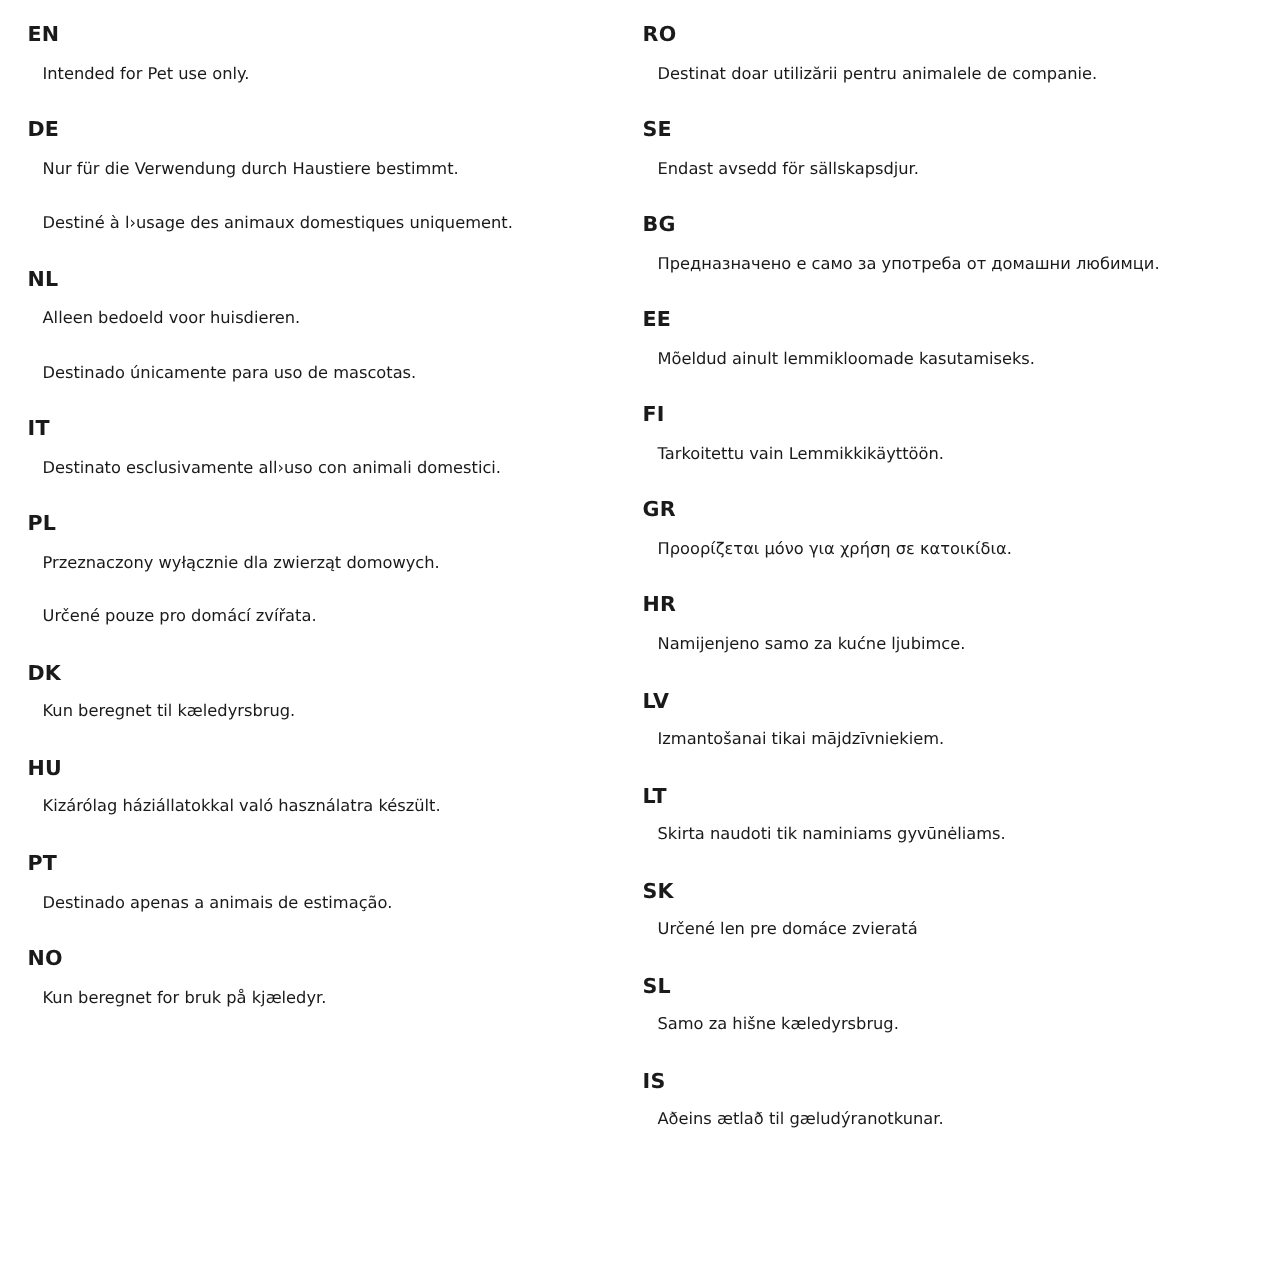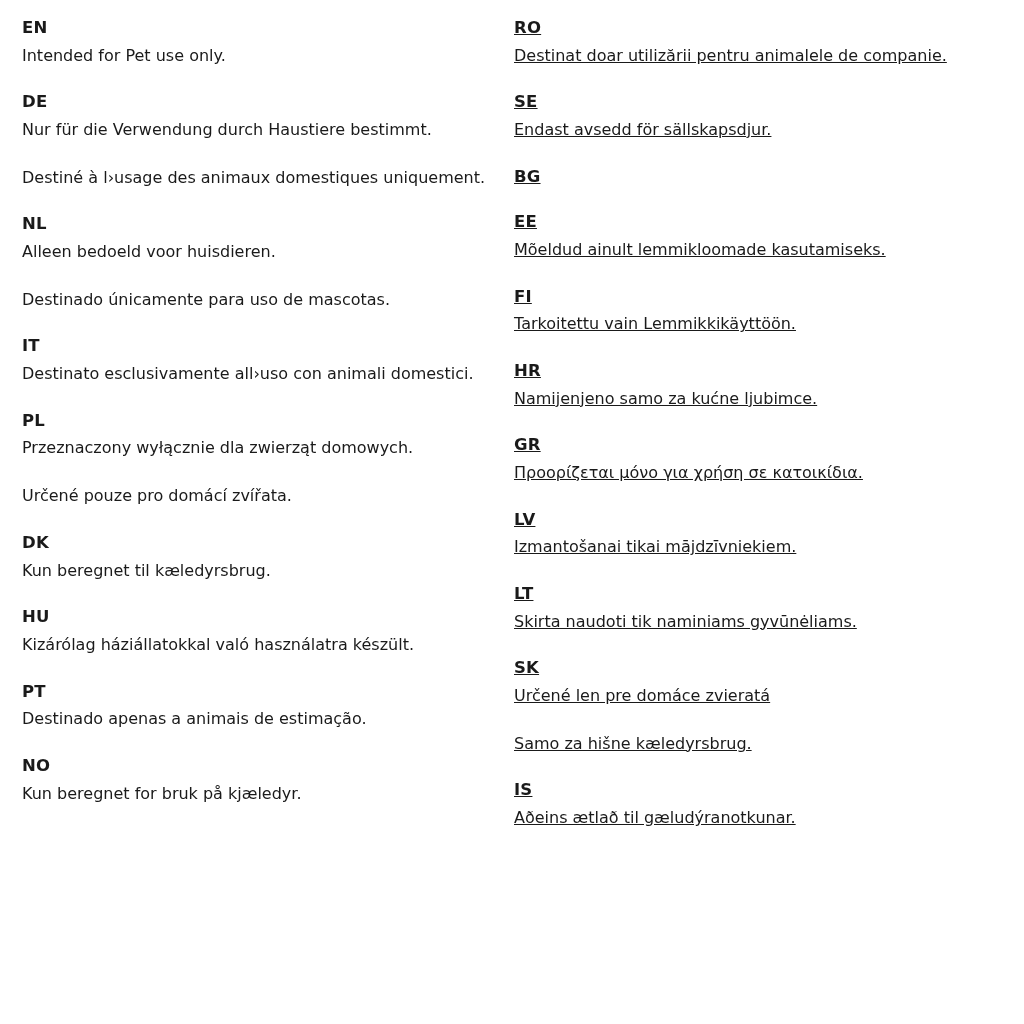--- a/index.html
+++ b/index.html
@@ -24,40 +24,39 @@
     align-items: flex-start;
     gap: 0;
   }
   .column {
     box-sizing: border-box;
     width: 492px;
     flex: 0 0 492px;
   }
   .column.right {
     padding-left: 0px;
-    text-decoration: underline;
   }
   .entry {
     margin: 0 0 25px 0;
   }
   .entry:last-child {
     margin-bottom: 0;
   }
   .lang {
     font-size: 16.5px;
     font-weight: bold;
     letter-spacing: 0.2px;
     line-height: 1.25;
     margin: 0 0 6px 0;
   }
   .text {
-    font-size: 16px;
+    font-size: 13px;
     font-weight: 400;
     line-height: 1.42;
-    margin: 0;
+    margin: 12px;
     max-width: 480px;
   }
 </style>
 </head>
 <body>
 
 <div class="page">
 
   <div class="column left">
 
@@ -127,58 +126,60 @@
       <div class="text">Destinat doar utilizării pentru animalele de companie.</div>
     </div>
 
     <div class="entry">
       <div class="lang">SE</div>
       <div class="text">Endast avsedd för sällskapsdjur.</div>
     </div>
 
     <div class="entry">
       <div class="lang">BG</div>
+      <div class="text">Предназначено е само за употреба от домашни любимци.</div>
     </div>
 
     <div class="entry">
       <div class="lang">EE</div>
       <div class="text">Mõeldud ainult lemmikloomade kasutamiseks.</div>
     </div>
 
     <div class="entry">
       <div class="lang">FI</div>
       <div class="text">Tarkoitettu vain Lemmikkikäyttöön.</div>
     </div>
 
     <div class="entry">
-      <div class="lang">HR</div>
-      <div class="text">Namijenjeno samo za kućne ljubimce.</div>
+      <div class="lang">GR</div>
+      <div class="text">Προορίζεται μόνο για χρήση σε κατοικίδια.</div>
     </div>
 
     <div class="entry">
-      <div class="lang">GR</div>
-      <div class="text">Προορίζεται μόνο για χρήση σε κατοικίδια.</div>
+      <div class="lang">HR</div>
+      <div class="text">Namijenjeno samo za kućne ljubimce.</div>
     </div>
 
     <div class="entry">
       <div class="lang">LV</div>
       <div class="text">Izmantošanai tikai mājdzīvniekiem.</div>
     </div>
 
     <div class="entry">
       <div class="lang">LT</div>
       <div class="text">Skirta naudoti tik naminiams gyvūnėliams.</div>
     </div>
 
     <div class="entry">
       <div class="lang">SK</div>
       <div class="text">Určené len pre domáce zvieratá</div>
     </div>
 
     <div class="entry">
+      <div class="lang">SL</div>
       <div class="text">Samo za hišne kæledyrsbrug.</div>
     </div>
 
     <div class="entry">
       <div class="lang">IS</div>
       <div class="text">Aðeins ætlað til gæludýranotkunar.</div>
     </div>
 
   </div>
 

